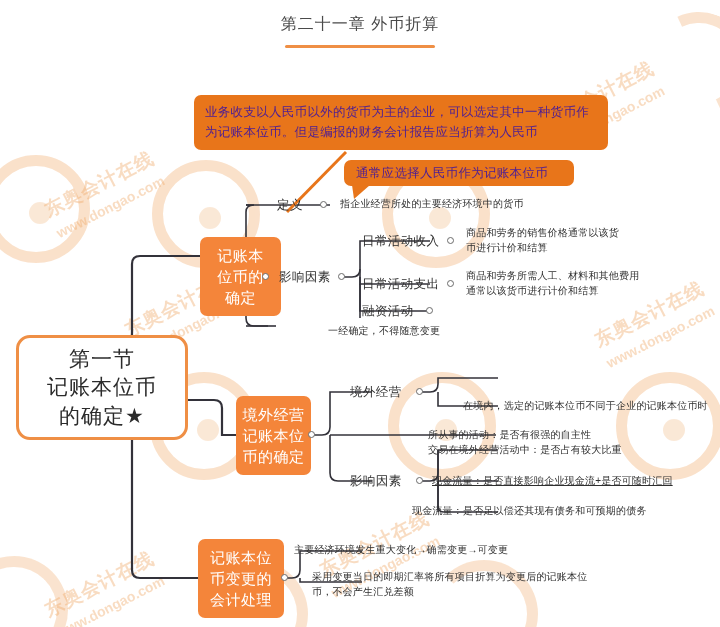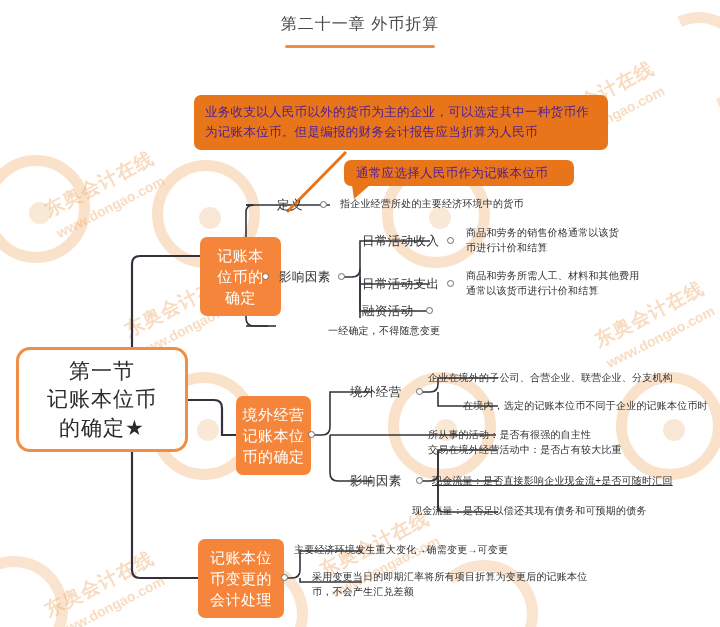--- a/index.html
+++ b/index.html
@@ -201,21 +201,21 @@
     <span>业务收支以人民币以外的货币为主的企业，可以选定其中一种货币作为记账本位币。但是编报的财务会计报告应当折算为人民币</span>
   </div>
 
   <div class="node callout small" style="left:344px;top:160px;width:230px;height:26px;display:flex;align-items:center;">
     <span>通常应选择人民币作为记账本位币</span>
   </div>
   <svg class="tail" style="left:352px;top:185px;width:22px;height:14px;">
     <polygon points="0,0 18,0 2,14" fill="#e8751a"></polygon>
   </svg>
 
-  <div class="node center-node" style="left:16px;top:347px;width:172px;height:105px;">
+  <div class="node center-node" style="left:16px;top:335px;width:172px;height:105px;">
     <div>
       <div>第一节</div>
       <div>记账本位币</div>
       <div>的确定★</div>
     </div>
   </div>
 
   <div class="node branch-node" style="left:200px;top:237px;width:81px;height:79px;">
     <div>
       <div>记账本</div>
@@ -249,21 +249,20 @@
     <div>
       <div>境外经营</div>
       <div>记账本位</div>
       <div>币的确定</div>
     </div>
   </div>
   <div class="dot" style="left:308px;top:431px;"></div>
 
   <div class="label" style="left:350px;top:384px;">境外经营</div>
   <div class="dot" style="left:416px;top:388px;"></div>
-  <div class="leaf" style="left:428px;top:371px;width:280px;">企业在境外的子公司、合营企业、联营企业、分支机构</div>
   <div class="leaf" style="left:428px;top:399px;width:280px;margin-left:35px;">在境内，选定的记账本位币不同于企业的记账本位币时</div>
 
   <div class="leaf" style="left:428px;top:428px;width:280px;">所从事的活动：是否有很强的自主性</div>
 
   <div class="label" style="left:350px;top:473px;">影响因素</div>
   <div class="dot" style="left:416px;top:477px;"></div>
   <div class="leaf" style="left:428px;top:443px;width:290px;">交易在境外经营活动中：是否占有较大比重</div>
   <div class="leaf" style="left:432px;top:474px;width:290px;text-decoration:underline;">现金流量：是否直接影响企业现金流+是否可随时汇回</div>
   <div class="leaf" style="left:412px;top:504px;width:290px;">现金流量：是否足以偿还其现有债务和可预期的债务</div>
 

